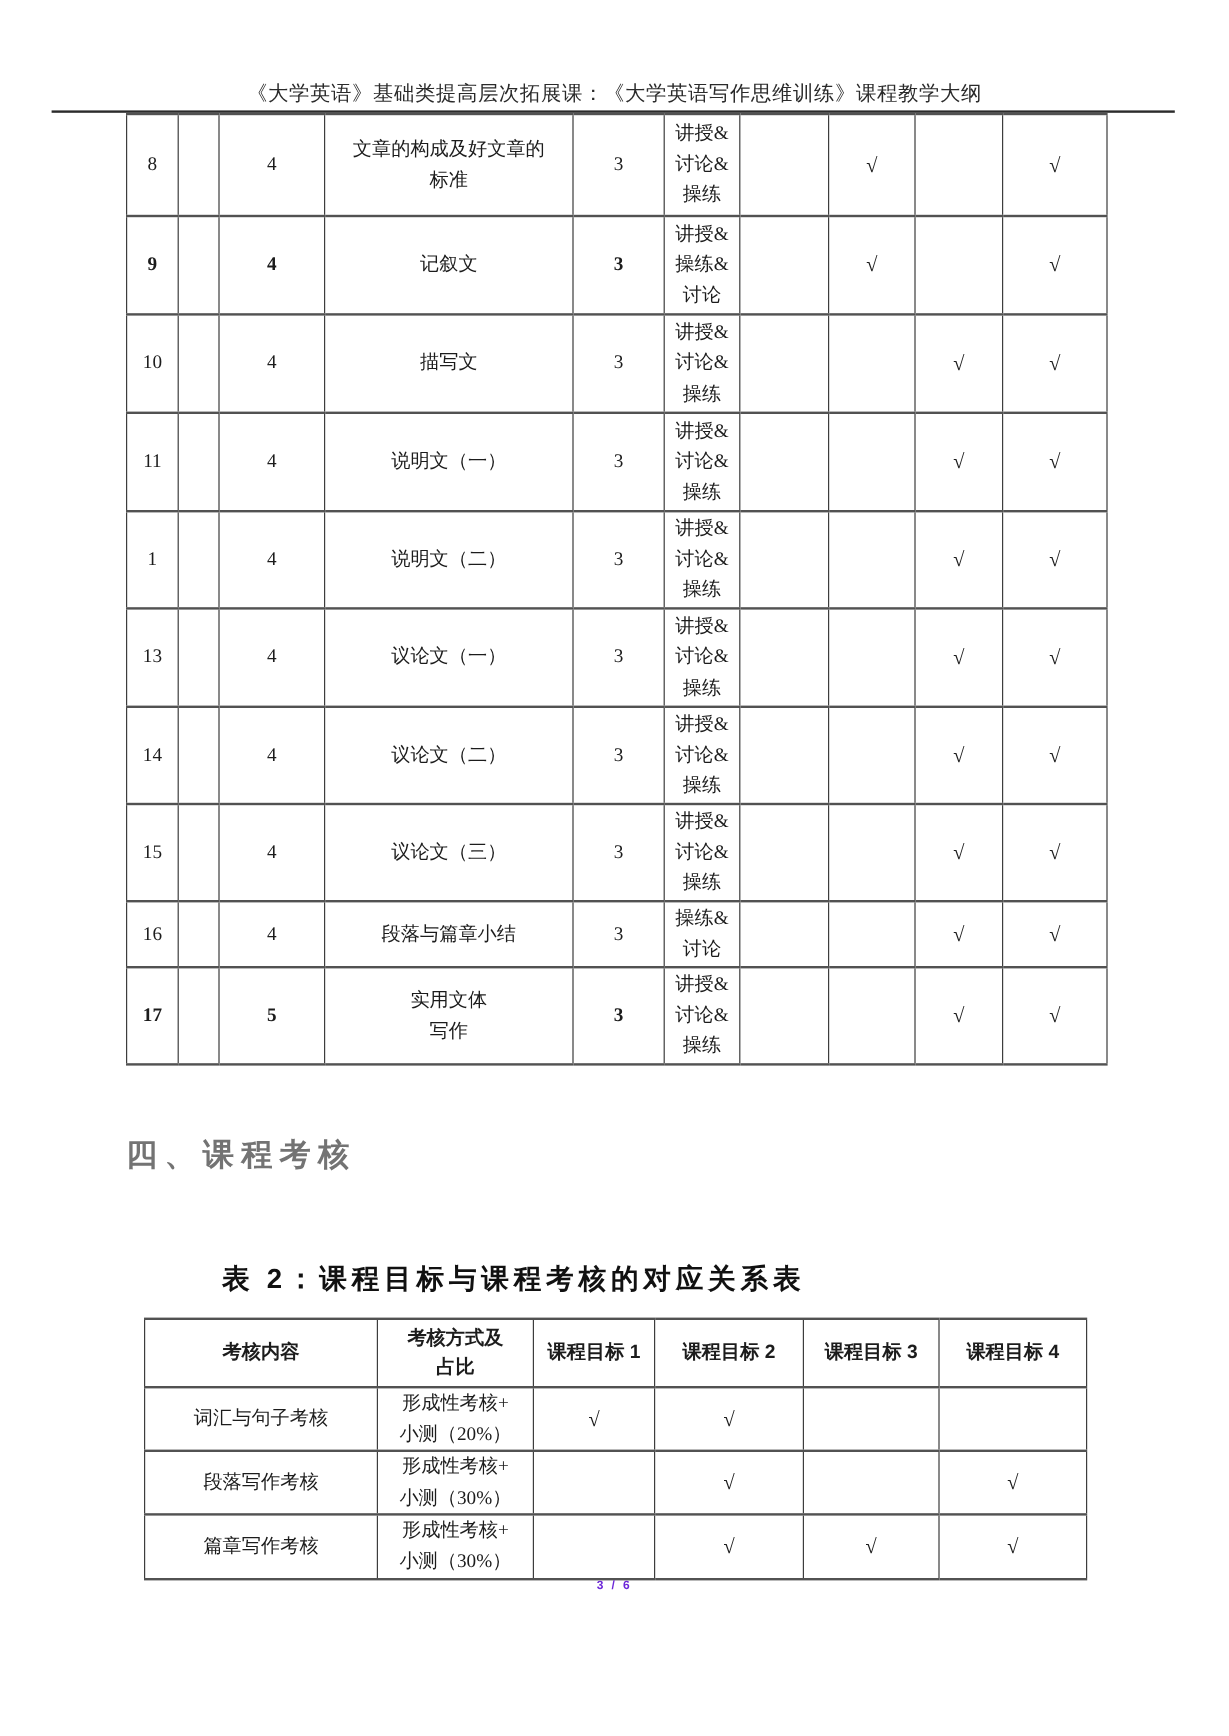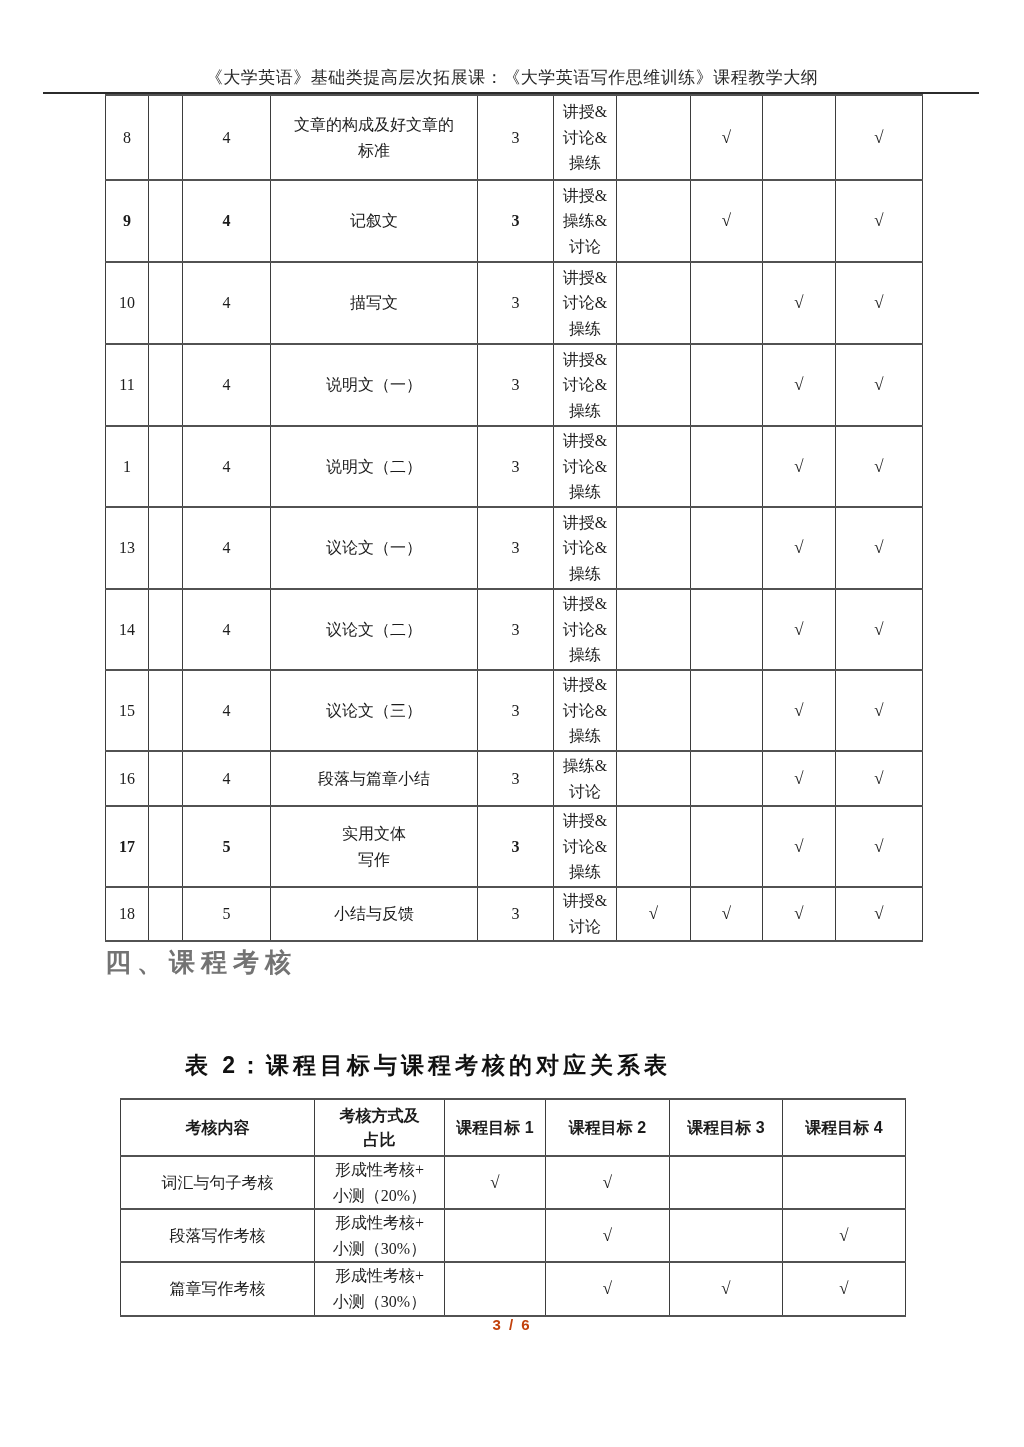--- a/index.html
+++ b/index.html
@@ -51,21 +51,21 @@
   .t2-title{
     position:absolute;top:1050px;left:0;width:856px;
     text-align:center;
     font-family:"Liberation Sans",sans-serif;
     font-weight:bold;font-size:23px;letter-spacing:4px;color:#111;
   }
   .doc-footer{
     position:absolute;top:1316px;left:0;width:1024px;
     text-align:center;
     font-family:"Liberation Sans",sans-serif;
-    font-weight:bold;font-size:15px;color:#c2410c;letter-spacing:2px;
+    font-weight:bold;font-size:10px;color:#6d28d9;letter-spacing:2px;
   }
   .check{font-size:17px;}
 </style>
 </head>
 <body>
 
 <div class="page">
 
   <div class="doc-header">《大学英语》基础类提高层次拓展课：《大学英语写作思维训练》课程教学大纲</div>
   <div class="top-rule"></div>
@@ -215,33 +215,20 @@
         <td></td>
         <td class="b">5</td>
         <td>实用文体
 写作</td>
         <td class="b">3</td>
         <td>讲授&amp;
 讨论&amp;
 操练</td>
         <td class="check"></td>
         <td class="check"></td>
-        <td class="check">√</td>
-        <td class="check">√</td>
-      </tr>
-      <tr style="height:54px">
-        <td>18</td>
-        <td></td>
-        <td>5</td>
-        <td>小结与反馈</td>
-        <td>3</td>
-        <td>讲授&amp;
-讨论</td>
-        <td class="check">√</td>
-        <td class="check">√</td>
         <td class="check">√</td>
         <td class="check">√</td>
       </tr>
     </tbody>
   </table>
 
   <div class="h-main">四、课程考核</div>
   <div class="t2-title">表 2：课程目标与课程考核的对应关系表</div>
 
   <table class="assessment">

